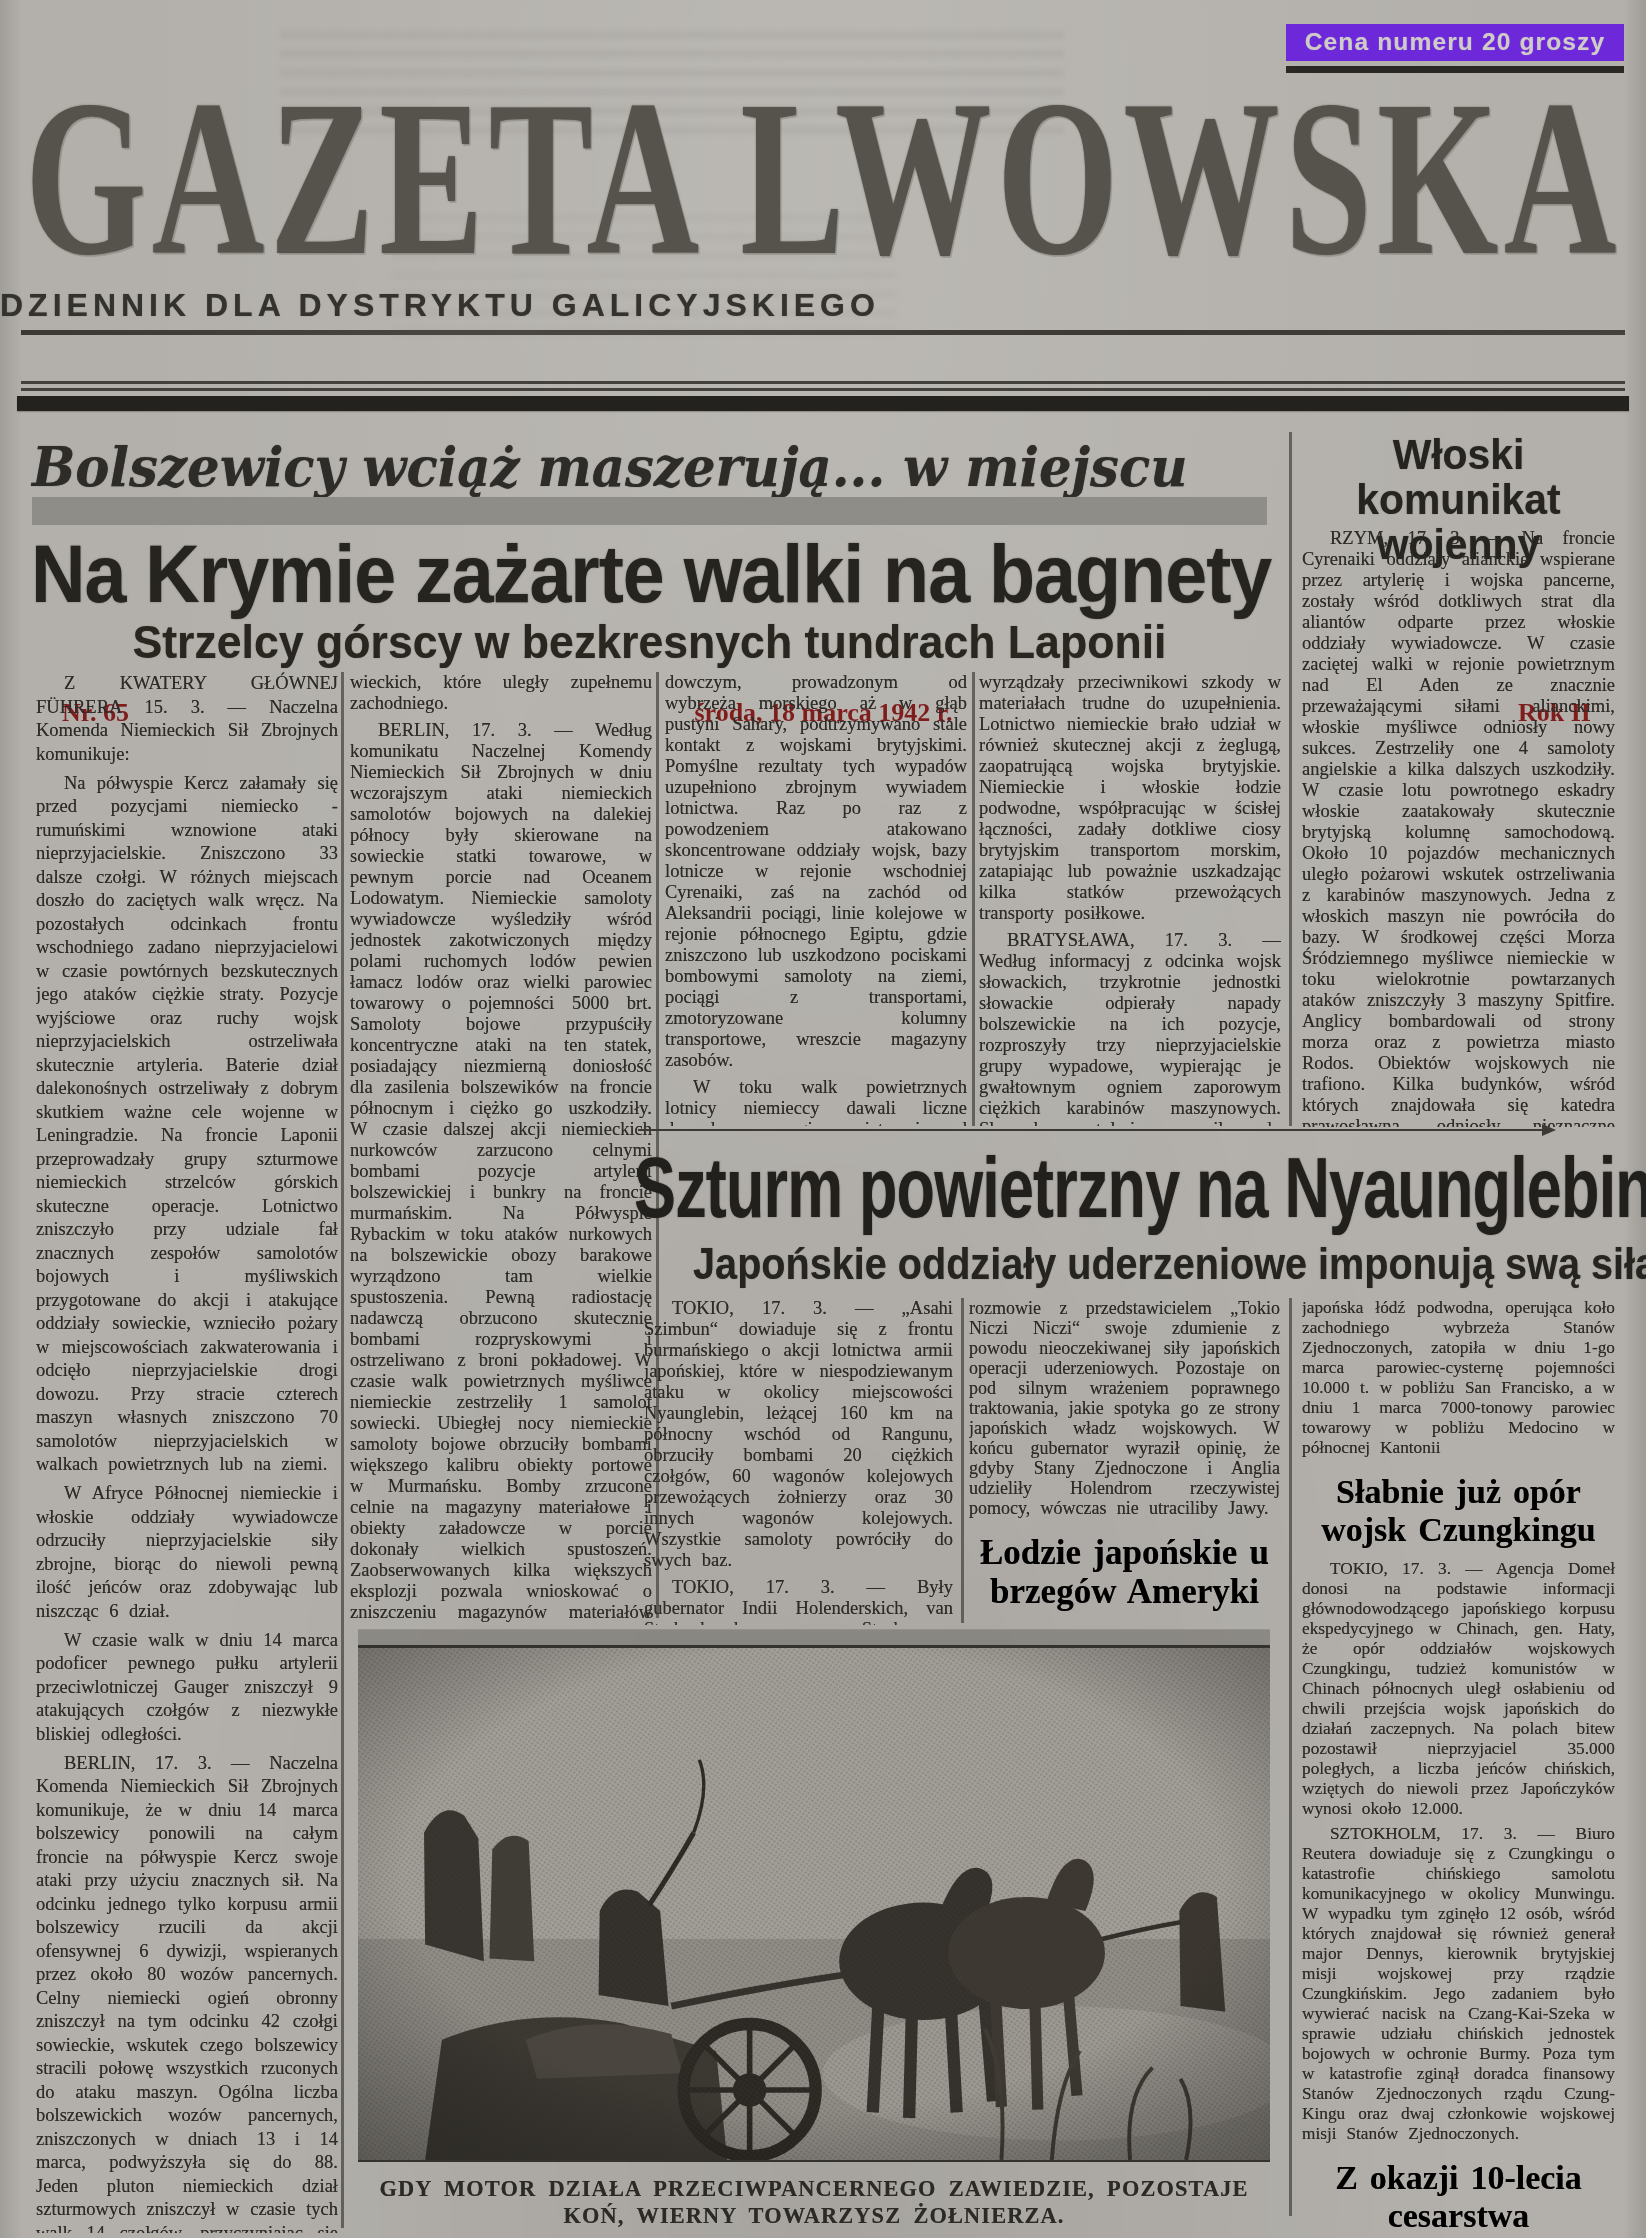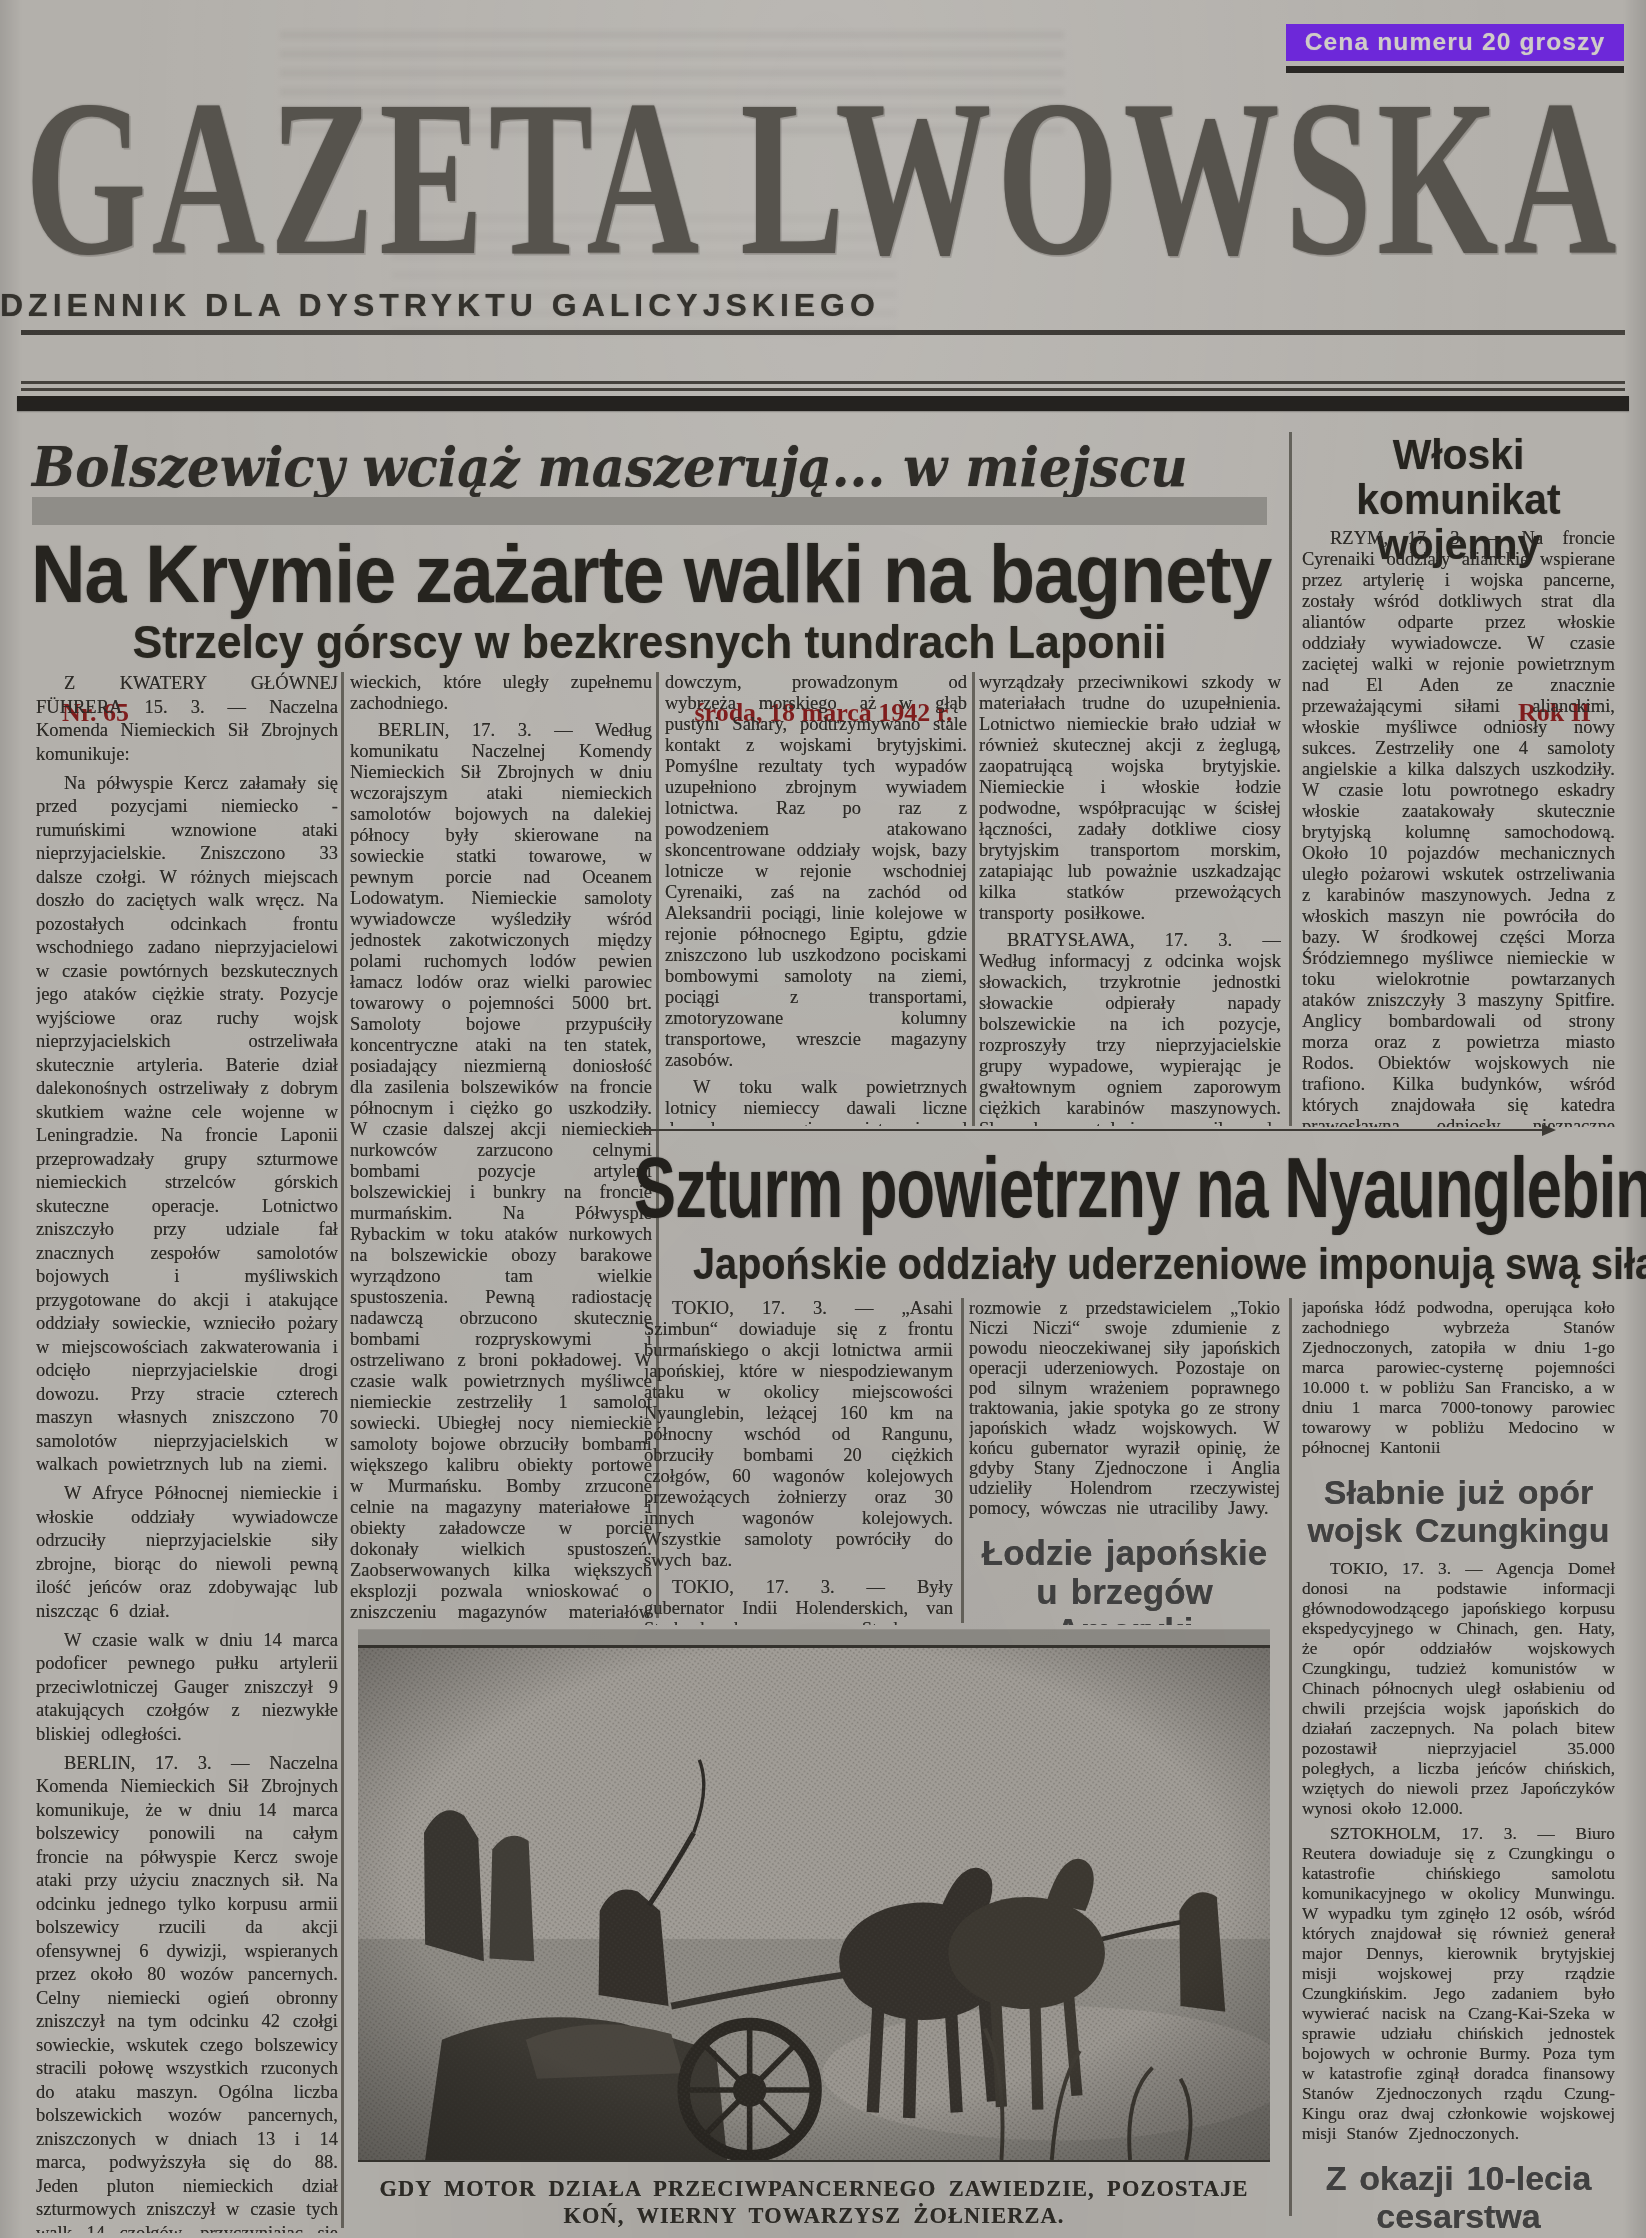--- a/index.html
+++ b/index.html
@@ -86,22 +86,22 @@
     color:#22201c;transform:scaleX(0.74);transform-origin:left;white-space:nowrap;
     text-shadow:0 0 1.7px rgba(25,23,20,0.5);
   }
   .storm-subhead{
     left:634px;top:1238px;width:985px;text-align:center;
     font-family:"Liberation Sans",sans-serif;font-weight:bold;font-size:45px;
     color:#26241f;transform:scaleX(0.88);transform-origin:center;white-space:nowrap;
     text-shadow:0 0 1.1px rgba(30,28,24,0.5);
   }
   .mini-head{
-    font-family:Liberation Sans, sans-serif;font-weight:bold;text-align:center;
-    color:#404040;margin:14.6px 0 10px 0 !important;text-indent:0 !important;
+    font-family:Liberation Serif, serif;font-weight:bold;text-align:center;
+    color:#000000;margin:14.6px 0 10px 0 !important;text-indent:0 !important;
     text-shadow:0 0 1.1px rgba(30,28,24,0.45);
     word-spacing:0.1em !important;
   }
   #colB .mini-head{font-size:35px;line-height:39px;}
   #colC .mini-head{font-size:34px;line-height:38px;}
   
   .photo{left:358px;top:1645px;width:912px;height:512px;background:#8e8b86;
     border-top:3.4px solid #34322d;border-bottom:2.8px solid #34322d;
     box-shadow:0 -15.7px 0 rgba(110,107,102,0.55);}
   .photo svg{display:block;width:100%;height:100%;}

